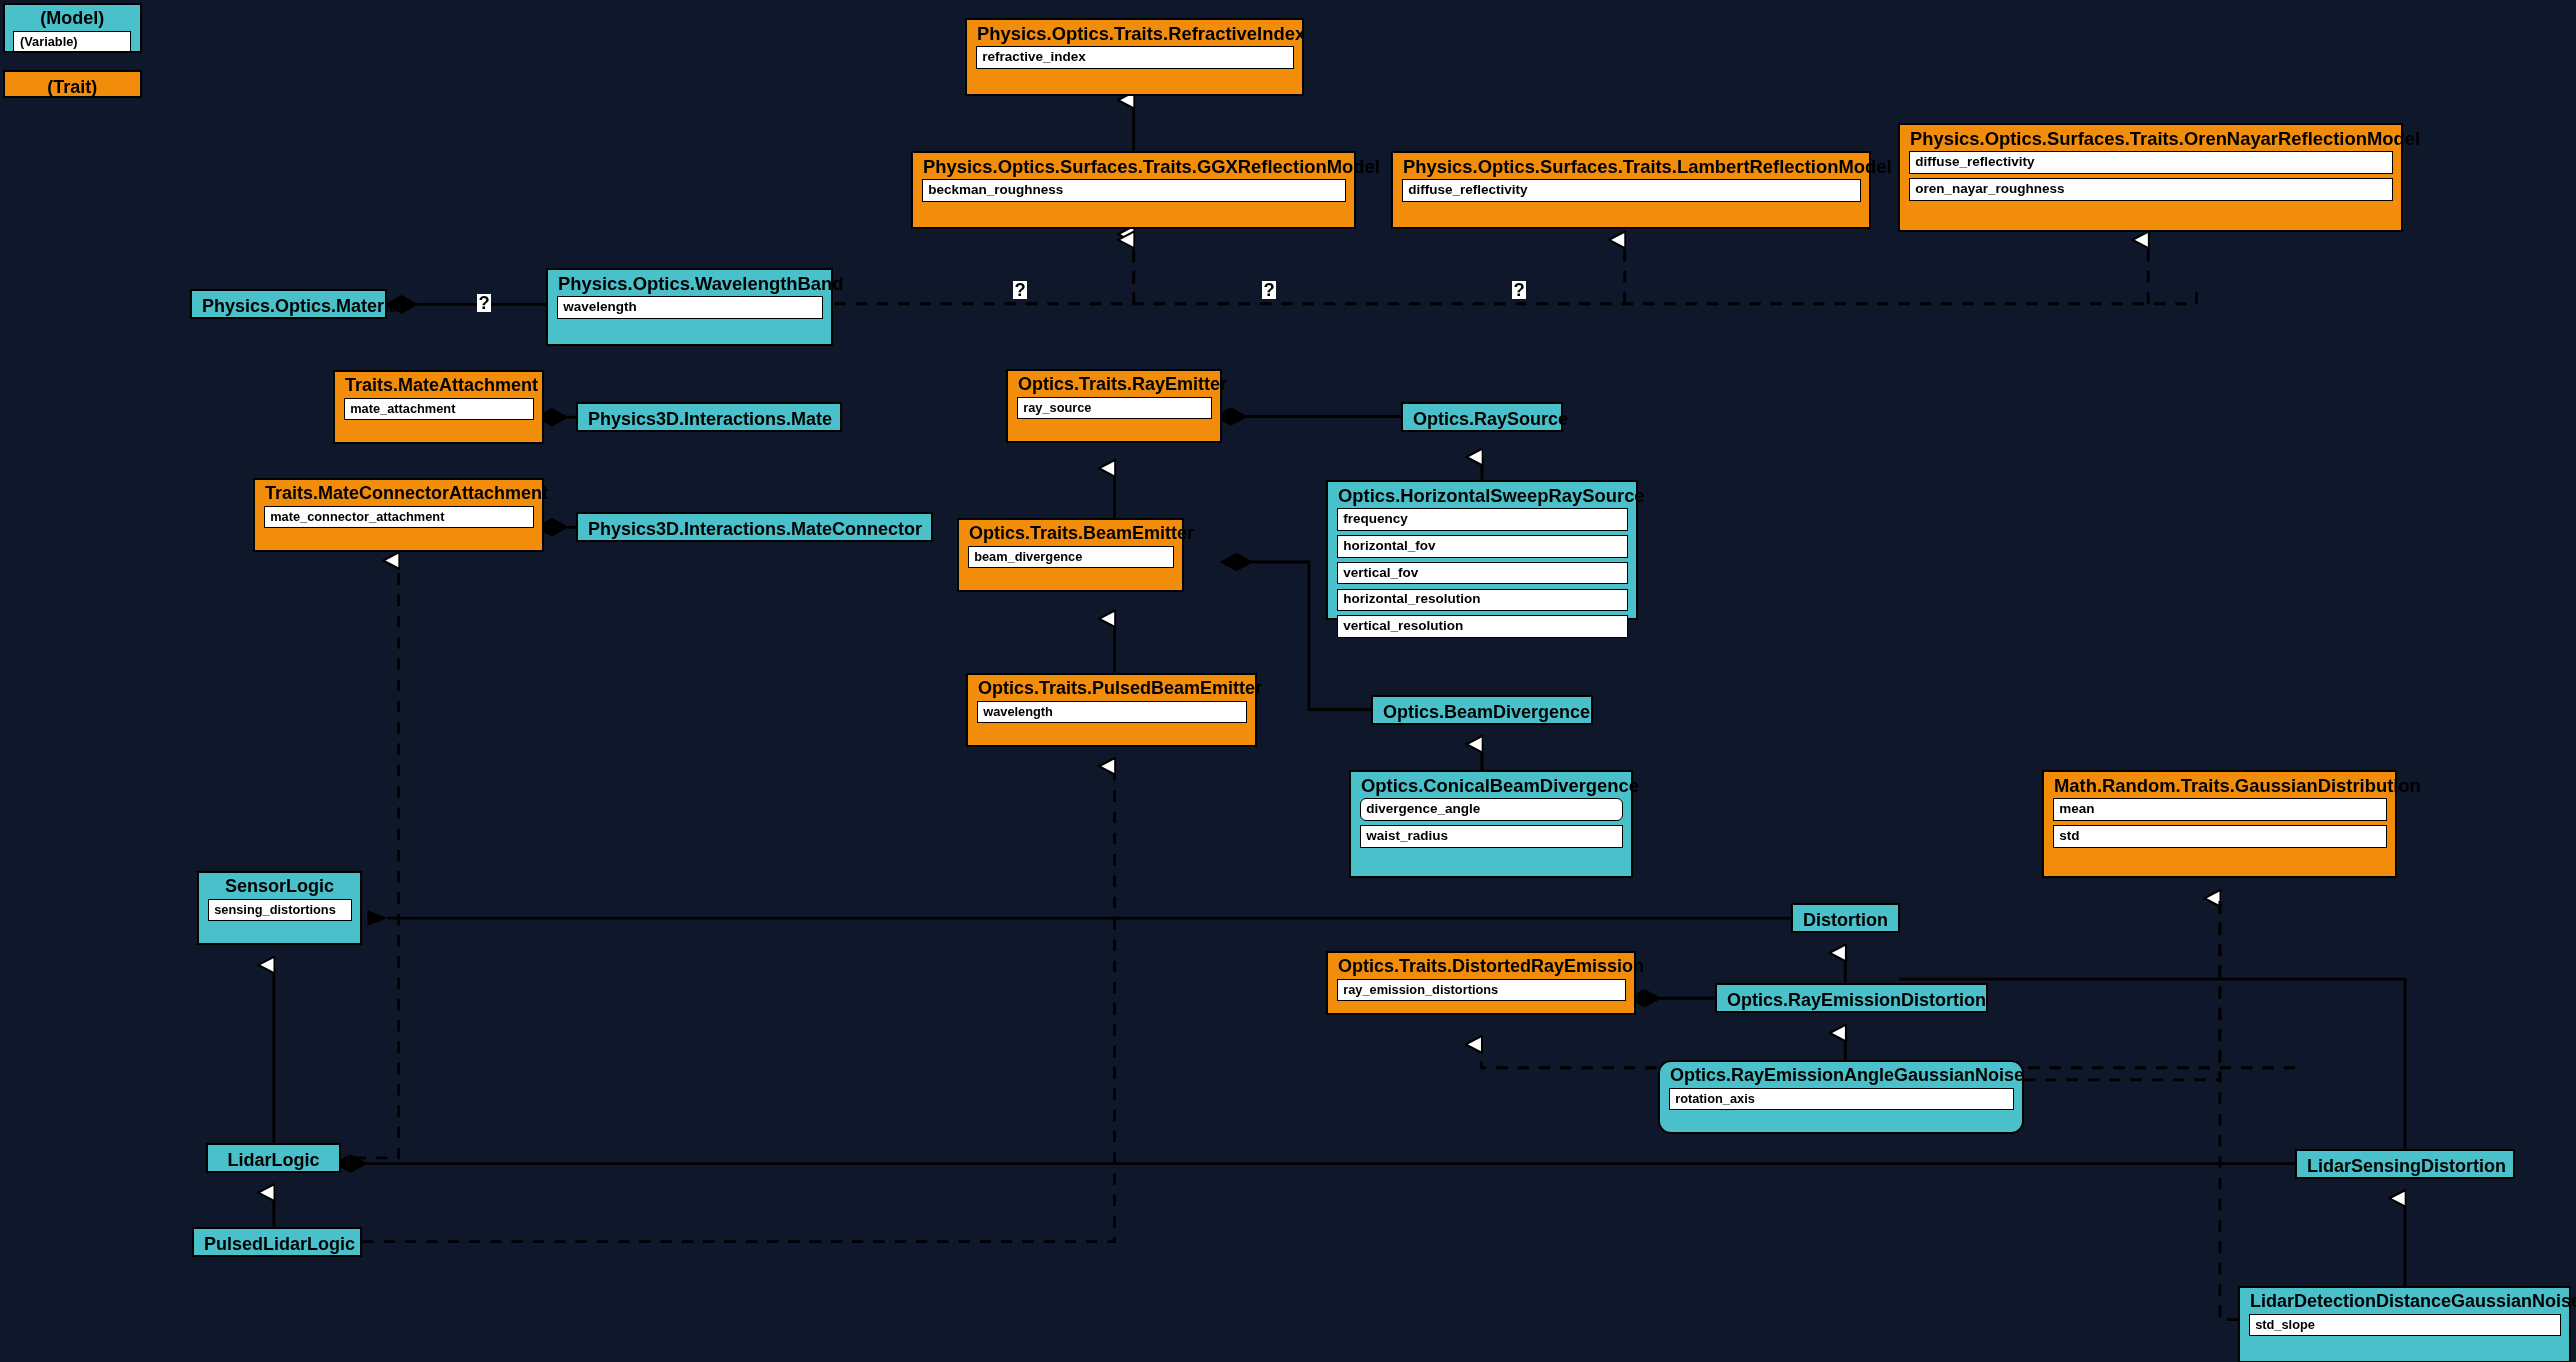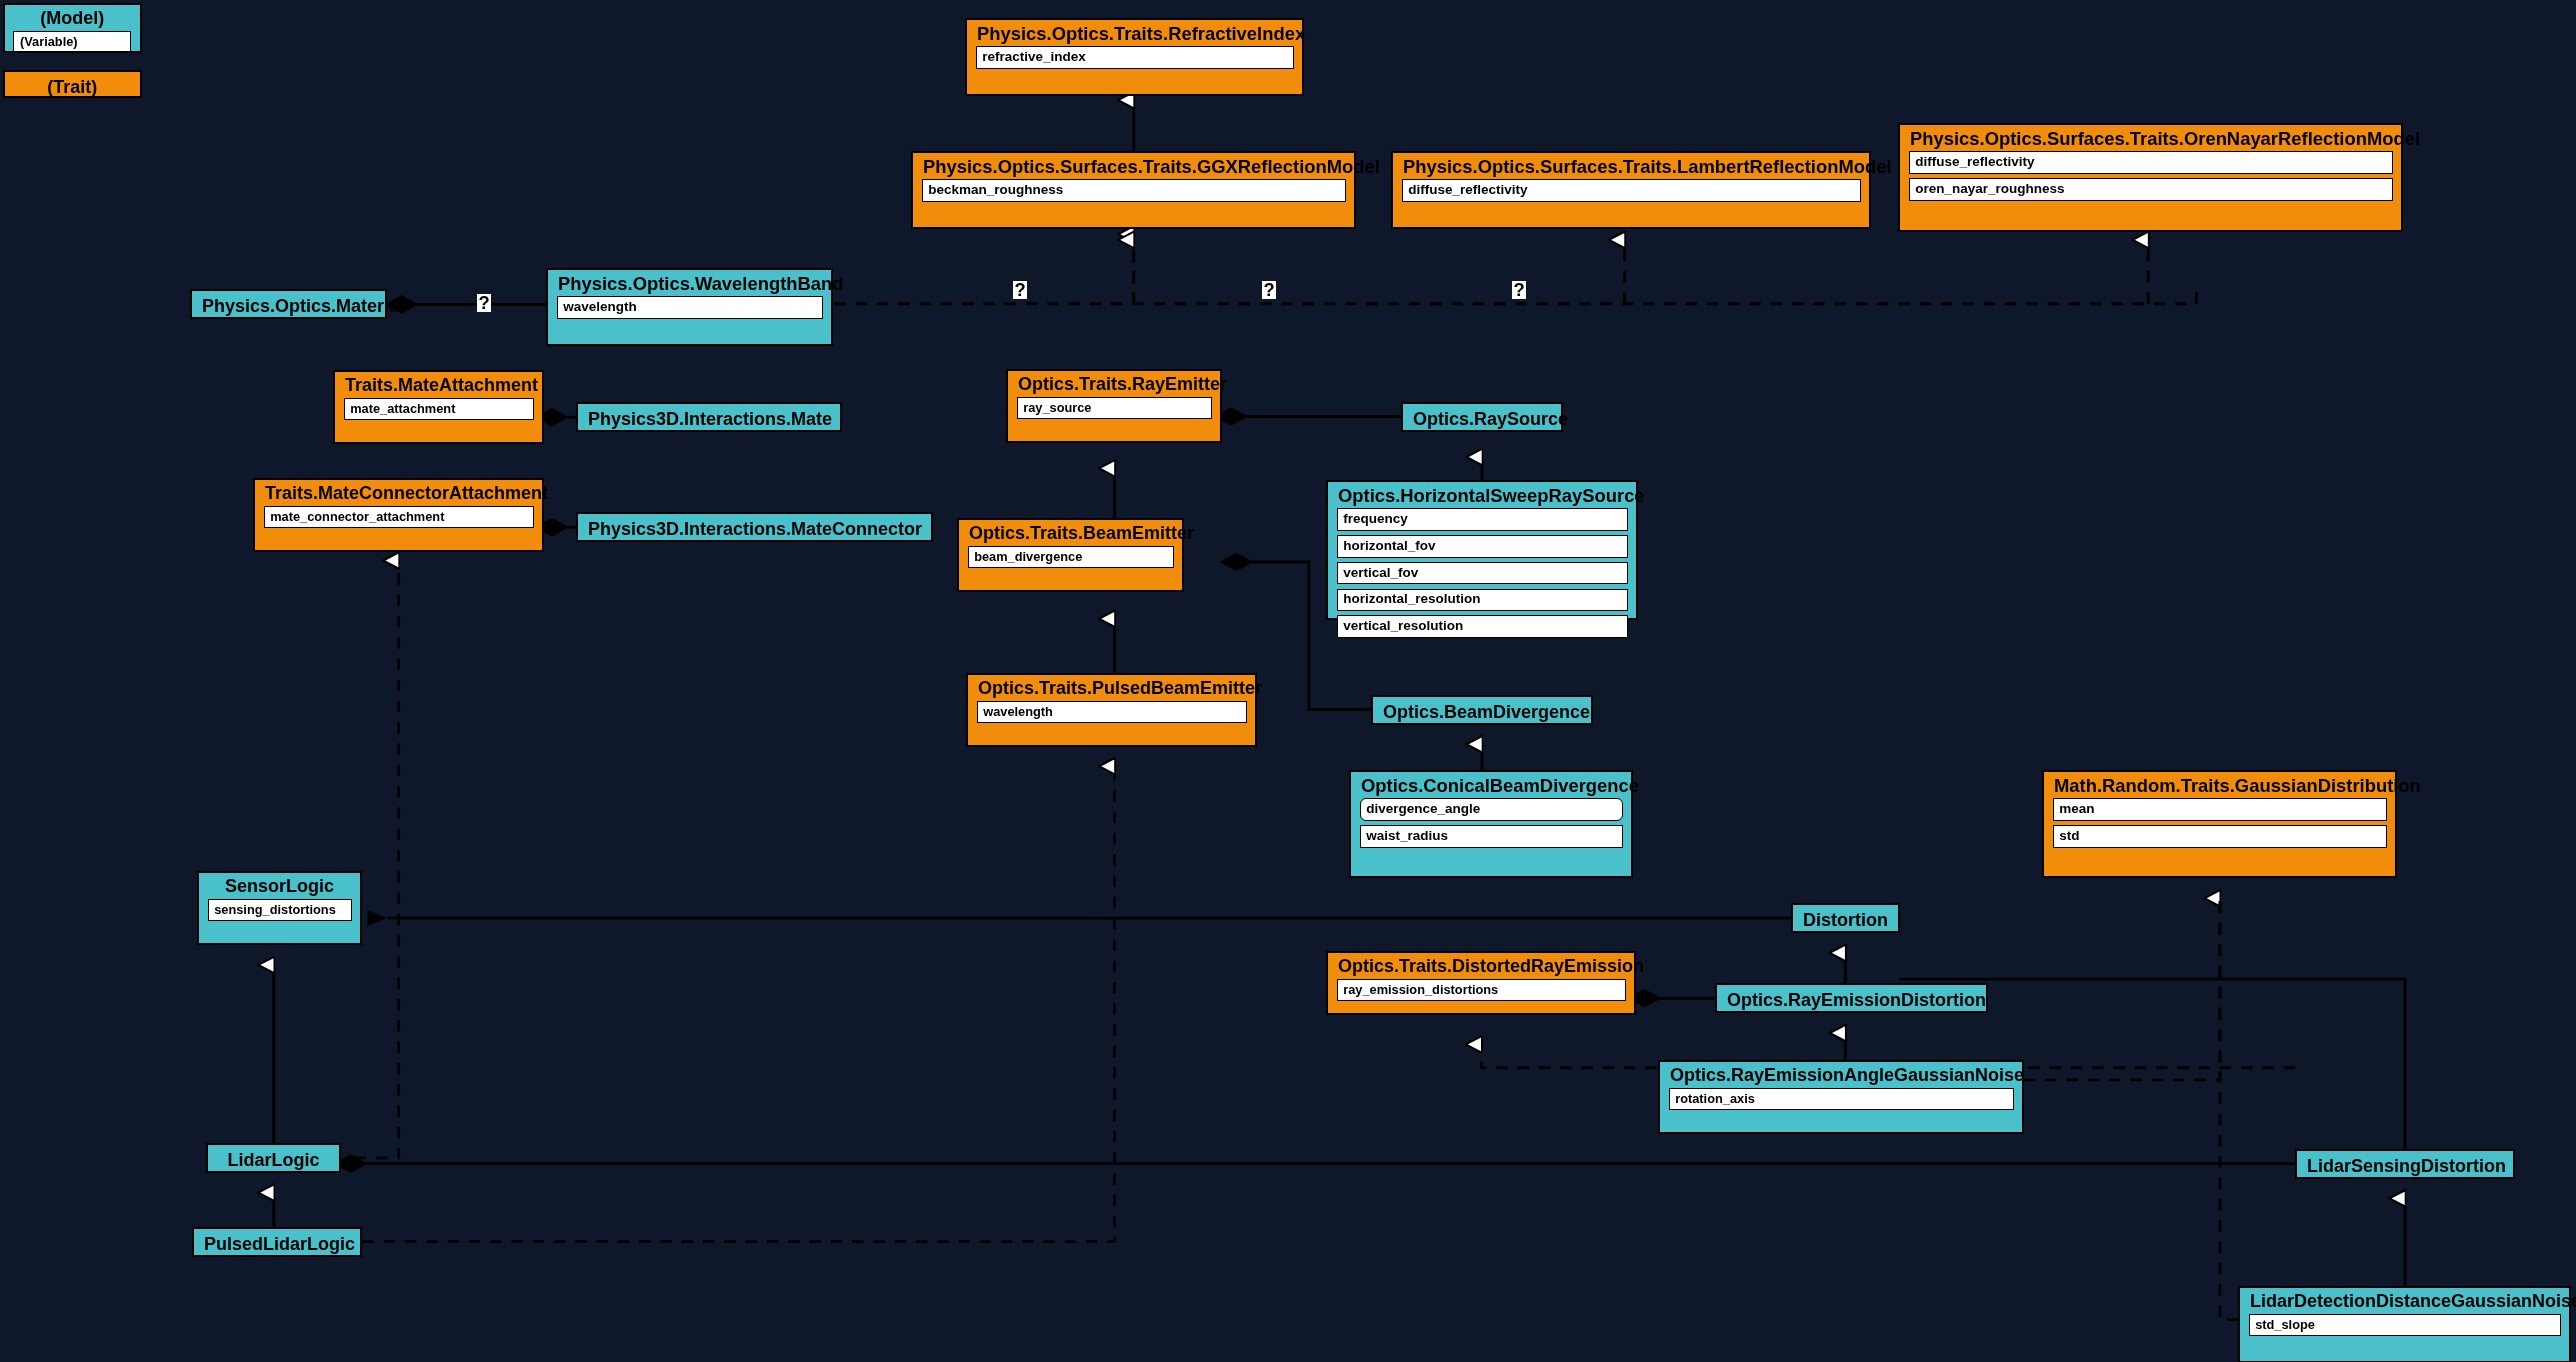--- a/index.html
+++ b/index.html
@@ -233,21 +233,21 @@
     </div>
     <div class="node trait" style="left: 1326px; top: 951px; width: 310px; height: 64px;">
       <div class="title" style="font-size: 18px;">Optics.Traits.DistortedRayEmission</div>
       <div class="fields">
         <div class="field" style="font-size: 12.8px;">ray_emission_distortions</div>
       </div>
     </div>
     <div class="node model nofields" style="left: 1715px; top: 983px; width: 273px; height: 30px;">
       <div class="title" style="font-size: 18px;">Optics.RayEmissionDistortion</div>
     </div>
-    <div class="node model" style="left: 1658px; top: 1060px; width: 366px; height: 74px;">
+    <div class="node model" style="left: 1658px; top: 1060px; width: 366px; height: 74px; border-radius: 13px;">
       <div class="title" style="font-size: 18px;">Optics.RayEmissionAngleGaussianNoise</div>
       <div class="fields">
         <div class="field" style="font-size: 12.8px;">rotation_axis</div>
       </div>
     </div>
     <div class="node model nofields" style="left: 206px; top: 1143px; width: 135px; height: 30px;">
       <div class="title" style="font-size: 18px;">LidarLogic</div>
     </div>
     <div class="node model nofields" style="left: 2295px; top: 1149px; width: 220px; height: 30px;">
       <div class="title" style="font-size: 18px;">LidarSensingDistortion</div>

